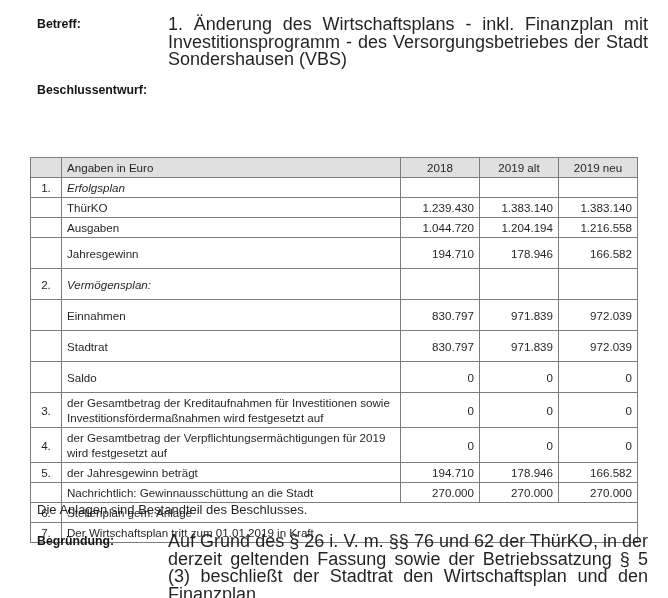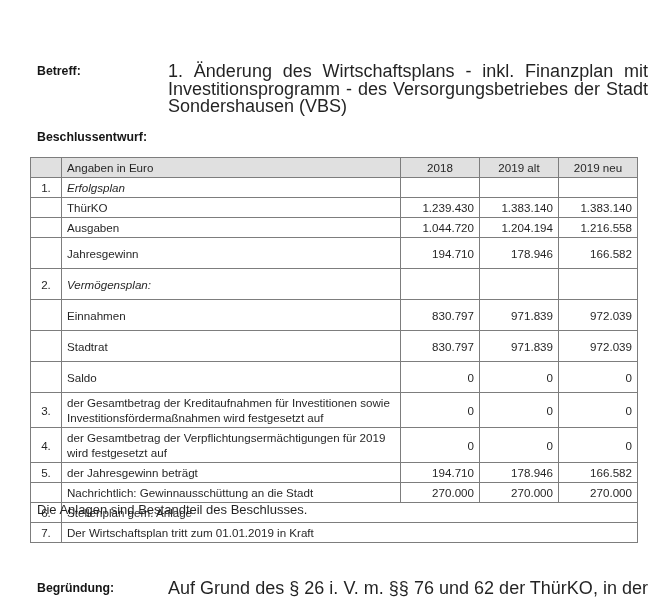--- a/index.html
+++ b/index.html
@@ -21,21 +21,20 @@
     left: 0; top: 0;
     width: 668px; height: 598px;
     filter: contrast(0.97) brightness(1.0);
   }
 
   
   .block {
     position: absolute;
     display: flex;
     align-items: flex-start;
-    margin-top: 47px;
   }
   .lbl {
     font-weight: bold;
     font-size: 12.3px;
     line-height: 17.5px;
     color: #121212;
     white-space: nowrap;
   }
   .body-txt {
     font-size: 18px;

